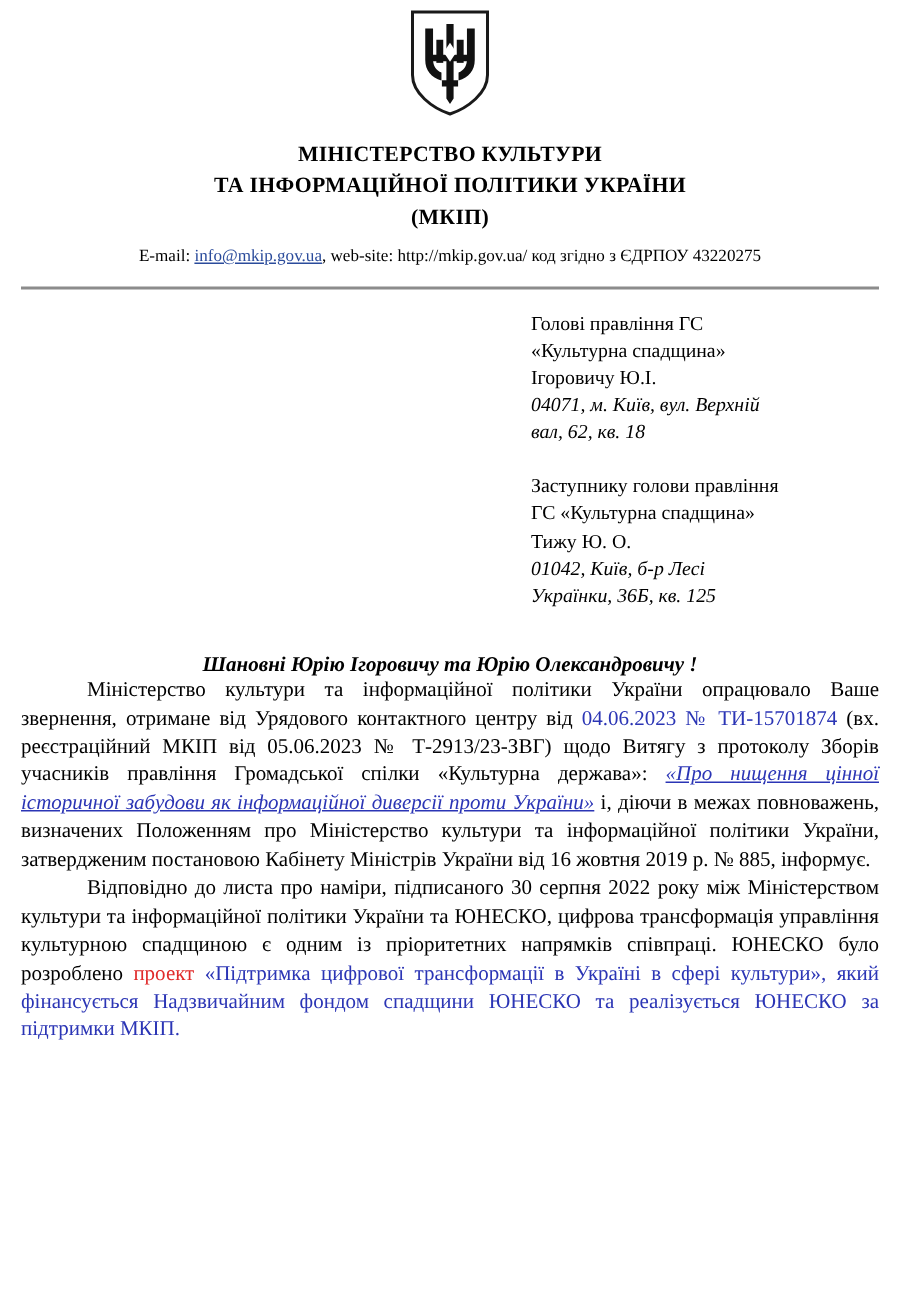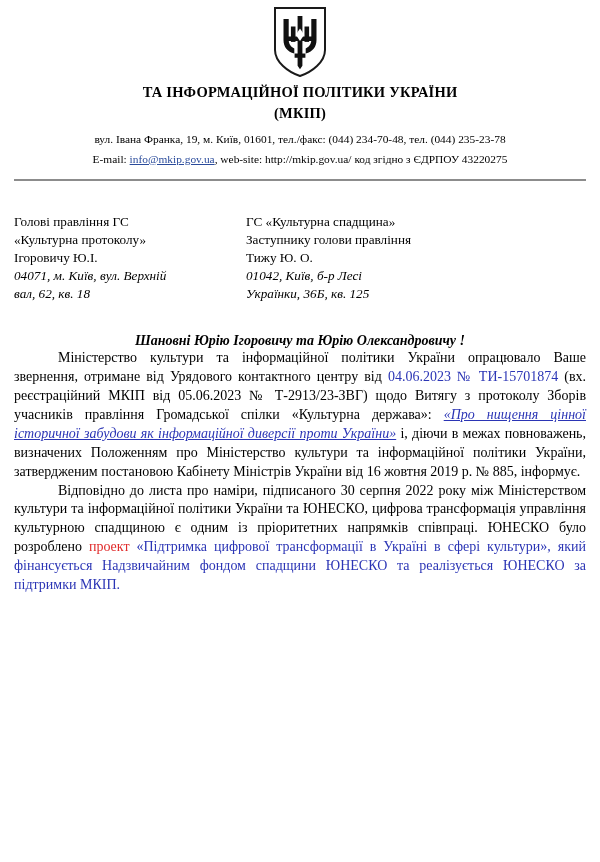--- a/index.html
+++ b/index.html
@@ -62,20 +62,21 @@
     height: 2px;
     background: #8c8c8c;
     margin: 9px 0 0 0;
     width: 100%;
   }
 
   
   .addressees {
     margin-top: 14px;
     display: flex;
+    flex-direction: column;
     align-items: flex-end;
   }
   .addr-block {
     width: 232px;
     font-size: 13.2px;
     line-height: 1.37;
   }
   .addr-block + .addr-block {
     margin-top: 18px;
   }
@@ -139,44 +140,44 @@
 
           <path d="M22.6 47.5 h10.8 v4.2 h-3.0 v8.0 l-2.4 3.6 -2.4 -3.6 v-8.0 h-3.0 z"></path>
         </g>
 
         <path d="M28 22.5 l4.2 6.3 -4.2 6.3 -4.2 -6.3 z" fill="#ffffff"></path>
       </svg>
     </span>
   </div>
 
   <div class="org-title">
+    <div class="line1">МІНІСТЕРСТВО КУЛЬТУРИ</div>
     <div class="line2">ТА ІНФОРМАЦІЙНОЇ ПОЛІТИКИ УКРАЇНИ</div>
     <div class="line3">(МКІП)</div>
   </div>
 
   <div class="contact">
-    <div>вул. Івана Франка, 19, м. Київ, 01601, тел./факс: (044) 234-70-48, тел. (044) 235-23-78</div>
     <div><span>E-mail: </span><a class="link" href="#">info@mkip.gov.ua</a><span>, web-site: http://mkip.gov.ua/ код згідно з ЄДРПОУ 43220275</span></div>
   </div>
 
   <div class="divider"></div>
 
   <div class="addressees">
 
     <div class="addr-block">
       <div class="addr-line">Голові правління ГС</div>
-      <div class="addr-line">«Культурна протоколу»</div>
+      <div class="addr-line">«Культурна спадщина»</div>
       <div class="addr-line">Ігоровичу Ю.І.</div>
       <div class="addr-line italic">04071, м. Київ, вул. Верхній</div>
       <div class="addr-line italic">вал, 62, кв. 18</div>
     </div>
 
     <div class="addr-block">
+      <div class="addr-line">Заступнику голови правління</div>
       <div class="addr-line">ГС «Культурна спадщина»</div>
-      <div class="addr-line">Заступнику голови правління</div>
       <div class="addr-line">Тижу Ю. О.</div>
       <div class="addr-line italic">01042, Київ, б-р Лесі</div>
       <div class="addr-line italic">Українки, 36Б, кв. 125</div>
     </div>
 
   </div>
 
   <div class="salutation">Шановні Юрію Ігоровичу та Юрію Олександровичу !</div>
 
   <div class="body-text">

